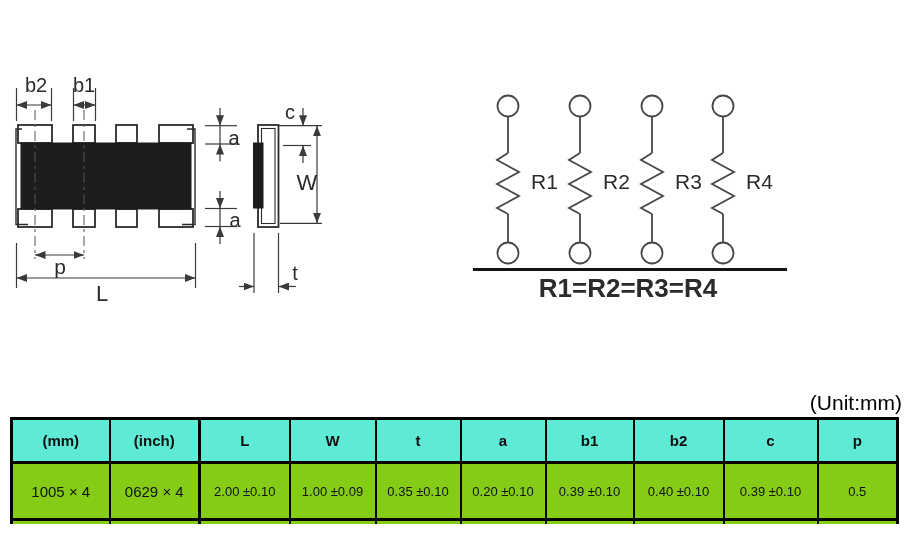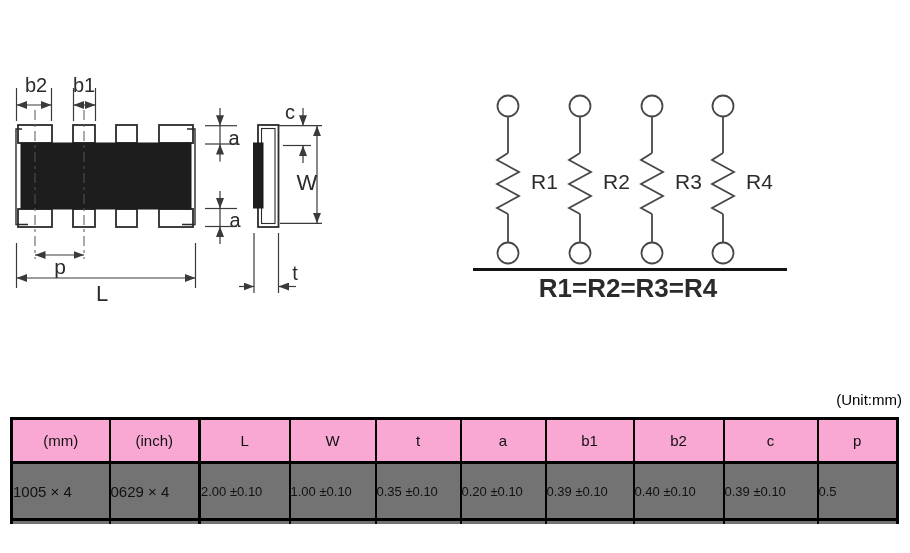--- a/index.html
+++ b/index.html
@@ -4,35 +4,35 @@
 <style>
   html,body{margin:0;padding:0;background:#ffffff;}
   #screen{
     position:relative;width:910px;height:531px;background:#ffffff;overflow:hidden;
     font-family:"Liberation Sans","DejaVu Sans",sans-serif;color:#111;
   }
   #drawing-svg{position:absolute;left:0;top:0;}
   svg text{font-family:"Liberation Sans","DejaVu Sans",sans-serif;fill:#2b2b2b;}
 
   .unit-label{
-    position:absolute;top:391px;right:8px;font-size:15px;color:#000;
+    position:absolute;top:391px;right:8px;font-size:21px;color:#000;
   }
 
   table.dim-table{
     position:absolute;left:10px;top:417px;
     border-collapse:collapse;table-layout:fixed;
     border:3px solid #000;border-bottom:none;background:#fff;
   }
   table.dim-table th{
-    background:#f9a8d4;border:2px solid #000;border-bottom:3px solid #000;
-    height:41px;font-size:15px;font-weight:400;text-align:center;vertical-align:middle;padding:0;color:#111;
+    background:#5eead4;border:2px solid #000;border-bottom:3px solid #000;
+    height:41px;font-size:15px;font-weight:700;text-align:center;vertical-align:middle;padding:0;color:#111;
   }
   table.dim-table td{
-    border:2px solid #000;height:54px;vertical-align:middle;
-    font-size:13px;padding:0;color:#111;background:#737373;
+    border:2px solid #000;height:54px;text-align:center;vertical-align:middle;
+    font-size:13px;padding:0;color:#111;background:#84cc16;
   }
   table.dim-table .big{font-size:15px;}
   table.dim-table .thick-l{border-left:3px solid #000;}
   table.dim-table tr.stub td{height:3px;border-top:3px solid #000;border-bottom:none;}
 </style>
 </head>
 <body>
 
 <div id="screen">
 
@@ -195,21 +195,21 @@
       <th>a</th>
       <th>b1</th>
       <th>b2</th>
       <th>c</th>
       <th>p</th>
     </tr>
     <tr>
       <td class="big">1005 × 4</td>
       <td class="big">0629 × 4</td>
       <td class="thick-l">2.00 ±0.10</td>
-      <td>1.00 ±0.10</td>
+      <td>1.00 ±0.09</td>
       <td>0.35 ±0.10</td>
       <td>0.20 ±0.10</td>
       <td>0.39 ±0.10</td>
       <td>0.40 ±0.10</td>
       <td>0.39 ±0.10</td>
       <td>0.5</td>
     </tr>
     <tr class="stub">
       <td></td>
           <td></td>

